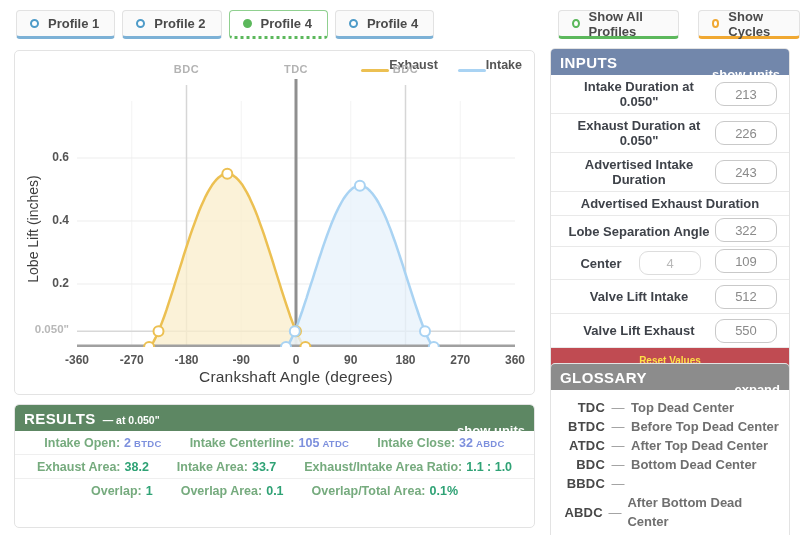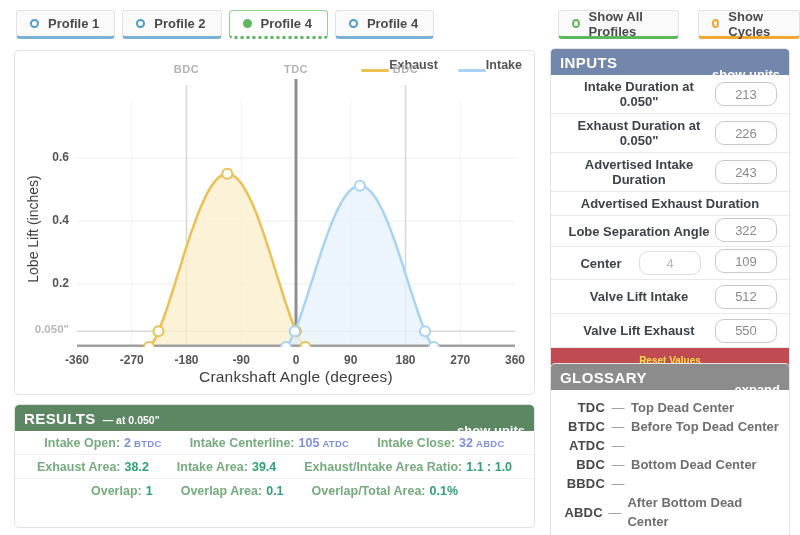--- a/index.html
+++ b/index.html
@@ -189,21 +189,21 @@
     <span class="panel-link">show units</span>
   </div>
   <div id="results-rows">
       <div class="res-row v-int">
         <span class="res-item"><span class="res-label">Intake Open:</span><span class="res-val">2</span><span class="res-unit">BTDC</span></span>
         <span class="res-item"><span class="res-label">Intake Centerline:</span><span class="res-val">105</span><span class="res-unit">ATDC</span></span>
         <span class="res-item"><span class="res-label">Intake Close:</span><span class="res-val">32</span><span class="res-unit">ABDC</span></span>
       </div>
       <div class="res-row v-grn">
         <span class="res-item"><span class="res-label">Exhaust Area:</span><span class="res-val">38.2</span></span>
-        <span class="res-item"><span class="res-label">Intake Area:</span><span class="res-val">39.4</span></span>
+        <span class="res-item"><span class="res-label">Intake Area:</span><span class="res-val">33.7</span></span>
         <span class="res-item"><span class="res-label">Exhaust/Intake Area Ratio:</span><span class="res-val">1.1 : 1.0</span></span>
       </div>
       <div class="res-row v-grn">
         <span class="res-item"><span class="res-label">Overlap:</span><span class="res-val">1</span></span>
         <span class="res-item"><span class="res-label">Overlap Area:</span><span class="res-val">0.1</span></span>
         <span class="res-item"><span class="res-label">Overlap/Total Area:</span><span class="res-val">0.1%</span></span>
       </div>
     </div>
 </div>
 
@@ -259,20 +259,21 @@
         <span class="glo-def">Top Dead Center</span>
       </div>
       <div class="glo-row">
         <span class="glo-term">BTDC</span>
         <span class="glo-dash">—</span>
         <span class="glo-def">Before Top Dead Center</span>
       </div>
       <div class="glo-row">
         <span class="glo-term">ATDC</span>
         <span class="glo-dash">—</span>
+        <span class="glo-def">After Top Dead Center</span>
       </div>
       <div class="glo-row">
         <span class="glo-term">BDC</span>
         <span class="glo-dash">—</span>
         <span class="glo-def">Bottom Dead Center</span>
       </div>
       <div class="glo-row">
         <span class="glo-term">BBDC</span>
         <span class="glo-dash">—</span>
       </div>

